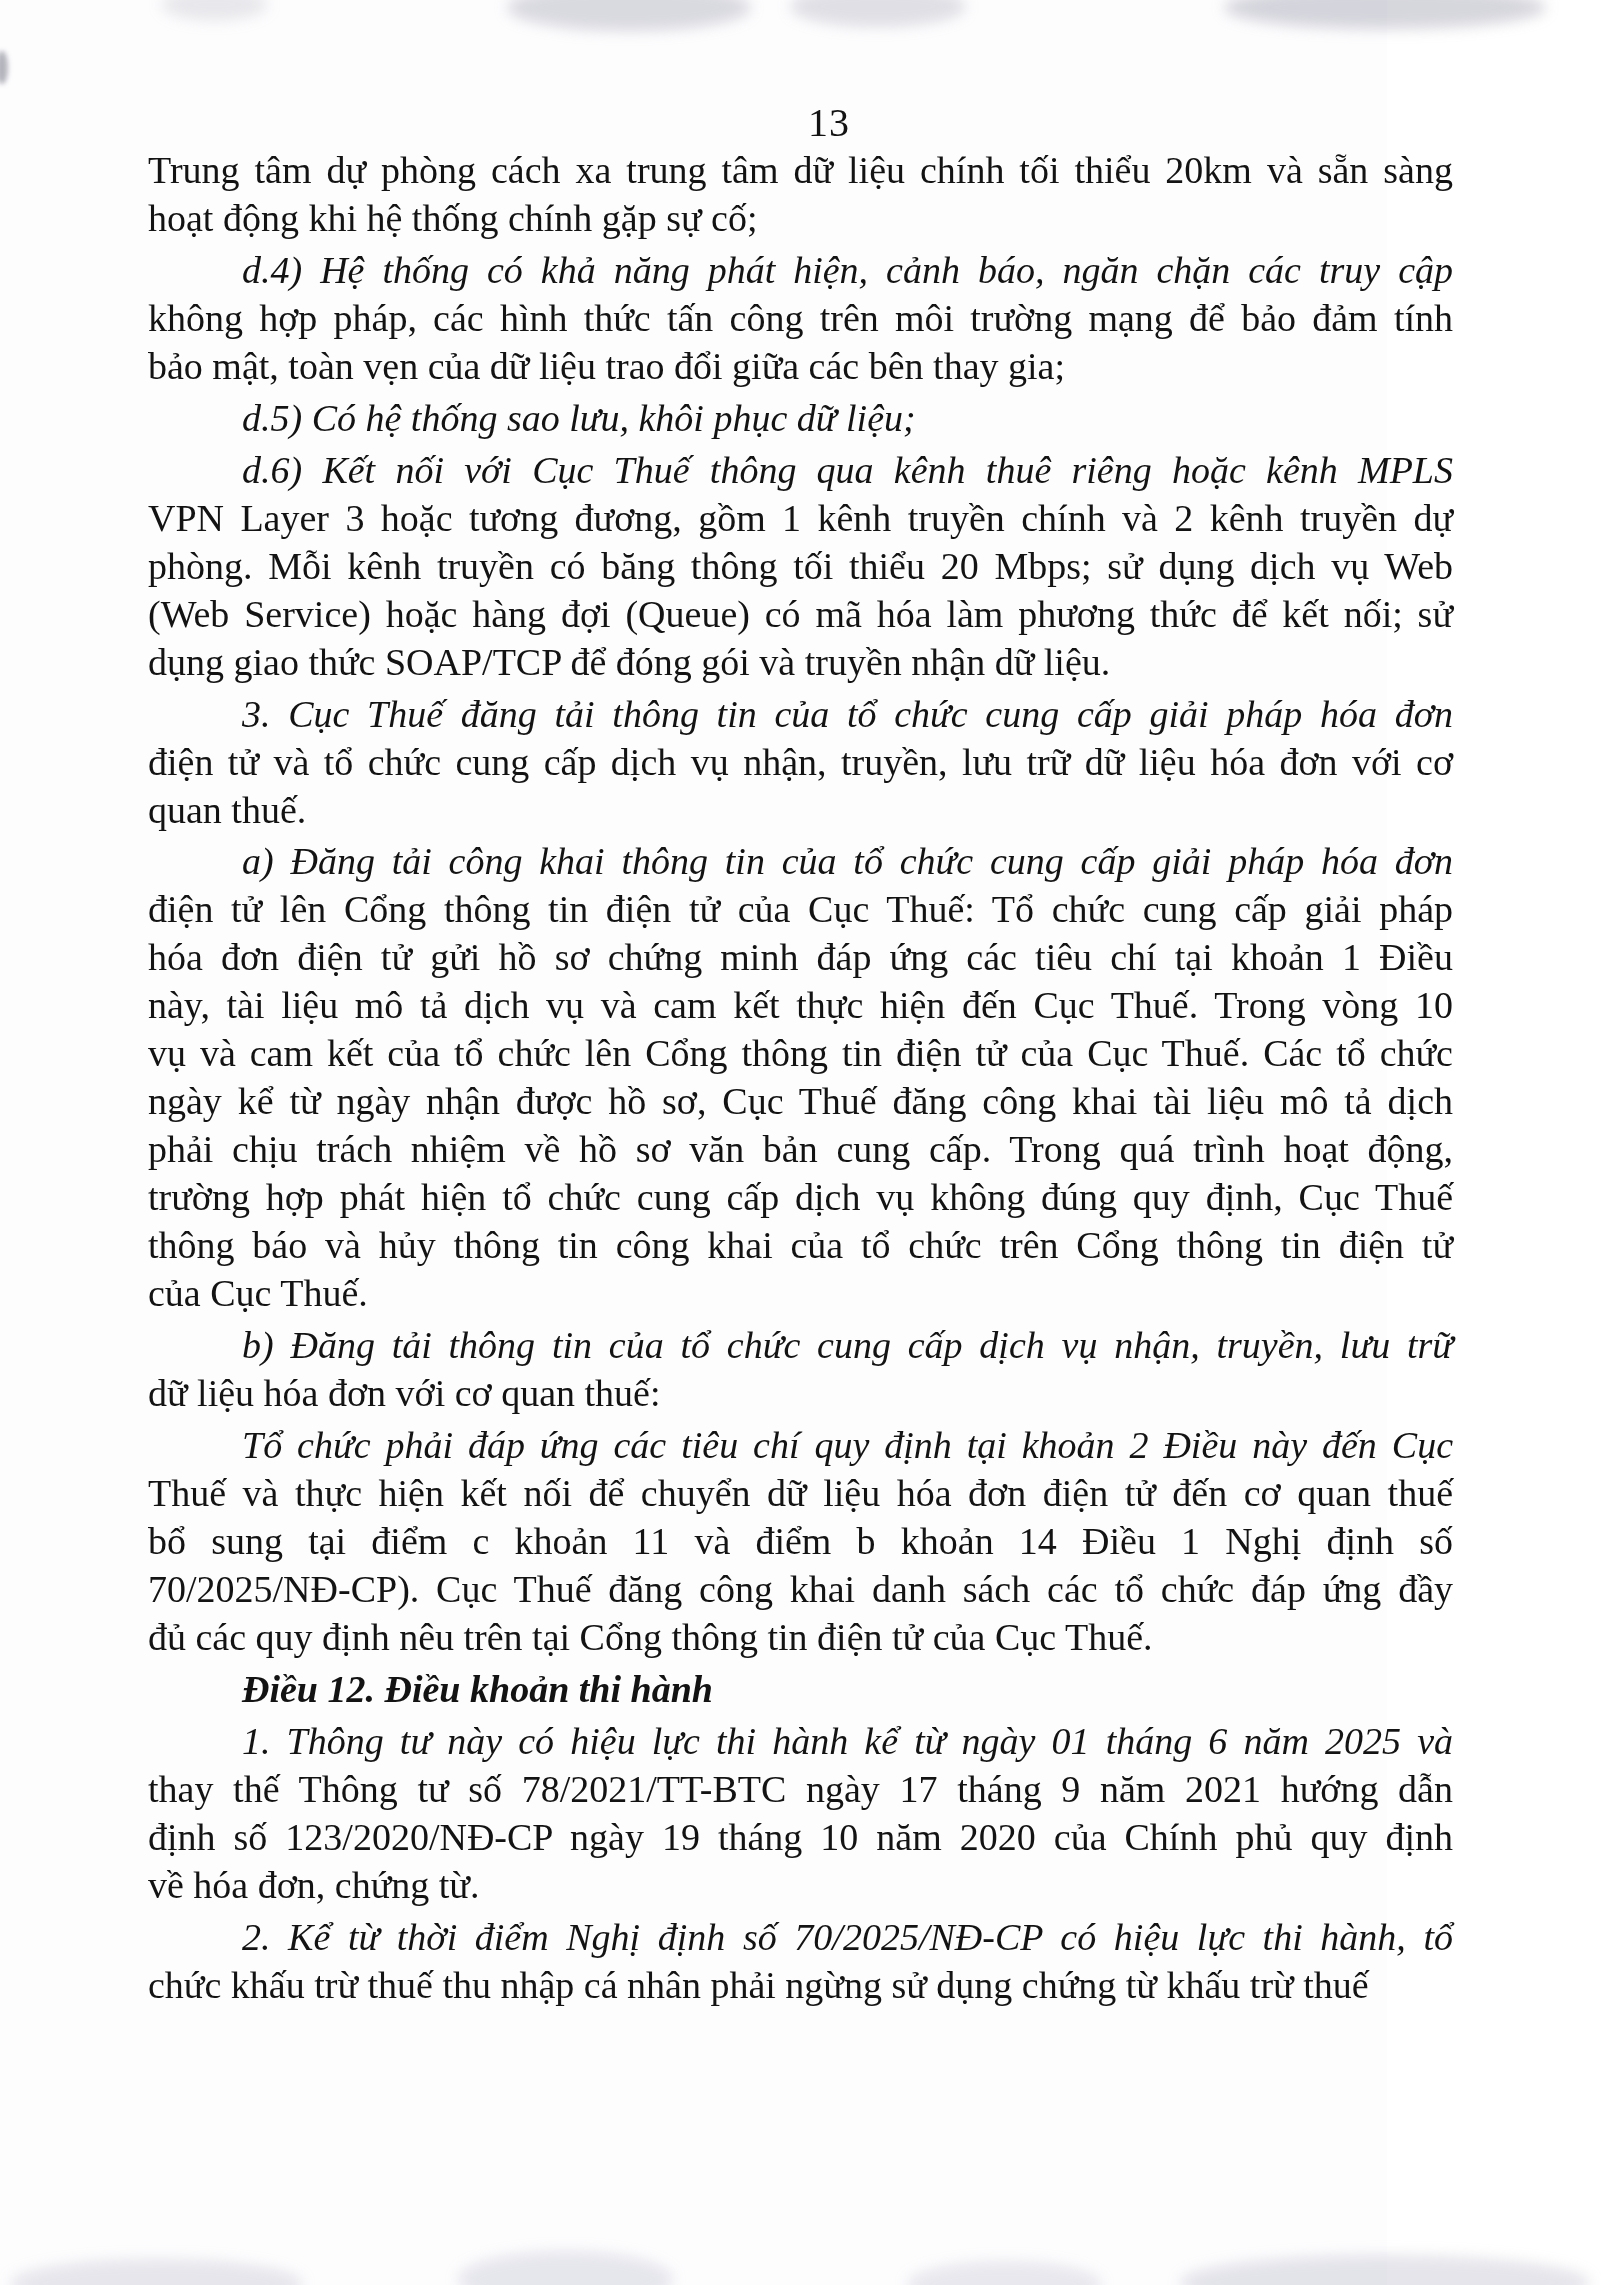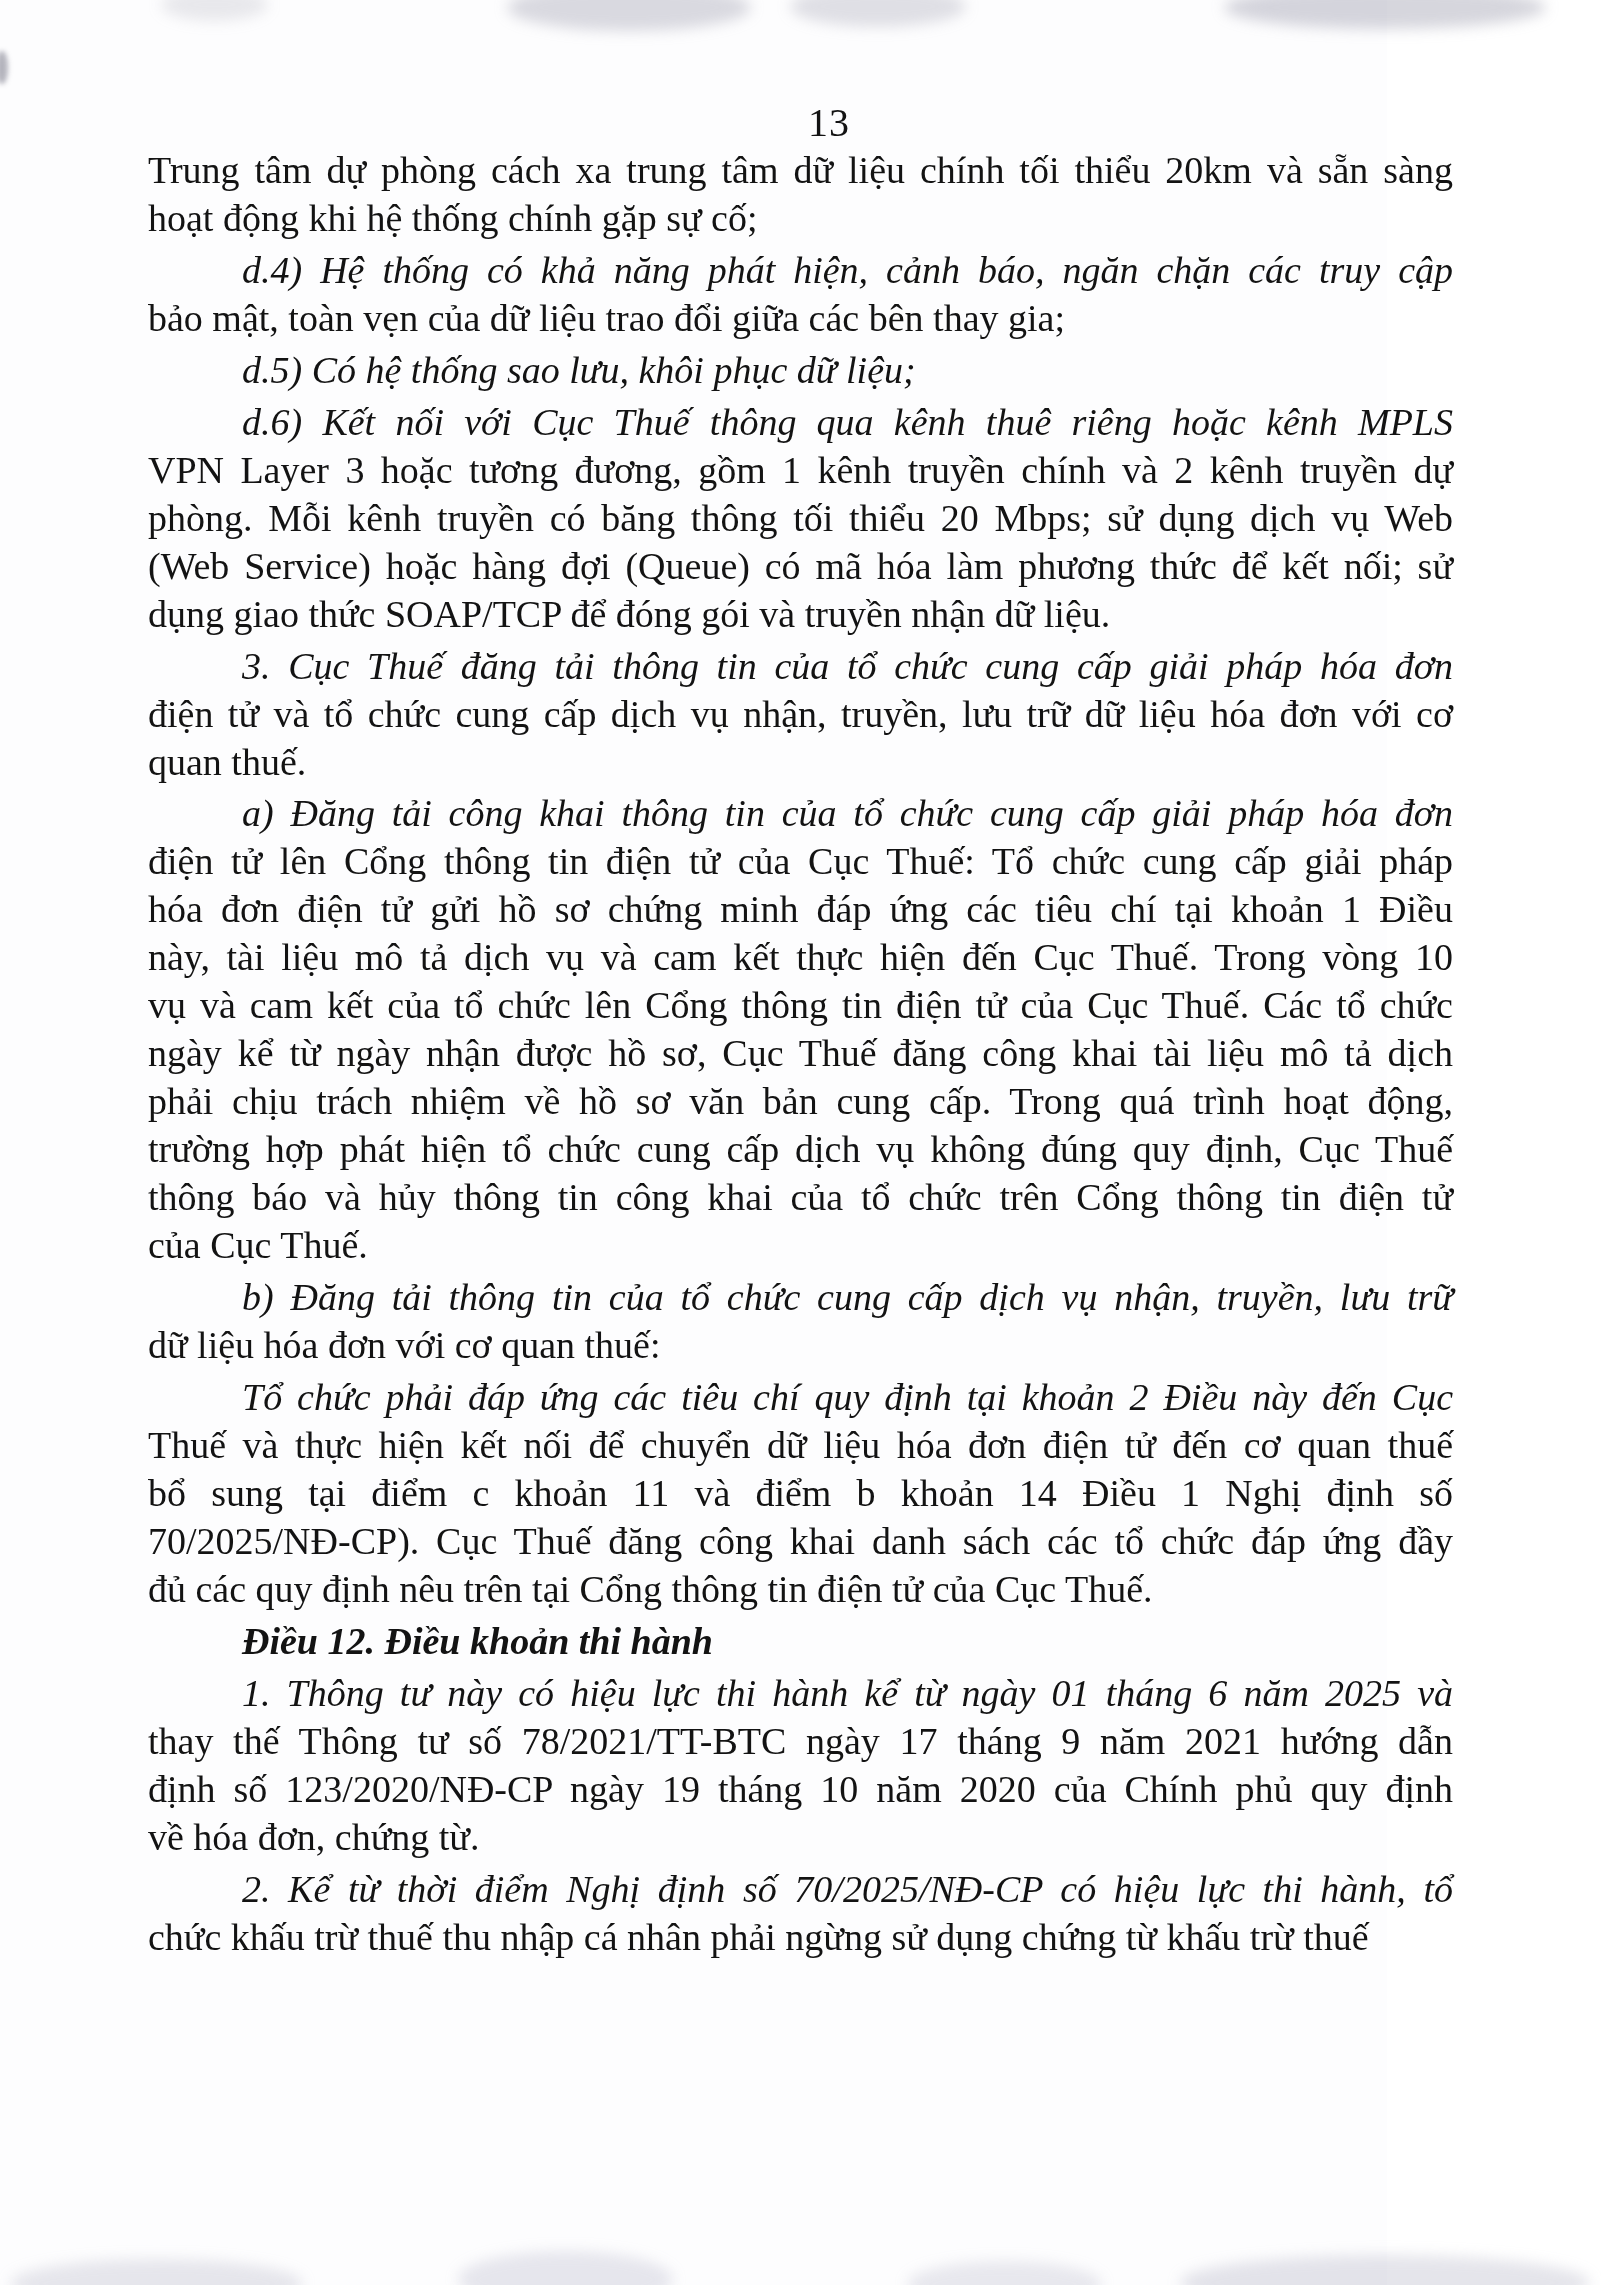--- a/index.html
+++ b/index.html
@@ -77,20 +77,21 @@
 
   <div class="page-number">13</div>
 
   <div class="text-block">
       <div class="para">
         <div class="line">Trung tâm dự phòng cách xa trung tâm dữ liệu chính tối thiểu 20km và sẵn sàng</div>
         <div class="line last">hoạt động khi hệ thống chính gặp sự cố;</div>
       </div>
       <div class="para">
         <div class="line indent">d.4) Hệ thống có khả năng phát hiện, cảnh báo, ngăn chặn các truy cập</div>
+        <div class="line">không hợp pháp, các hình thức tấn công trên môi trường mạng để bảo đảm tính</div>
         <div class="line last">bảo mật, toàn vẹn của dữ liệu trao đổi giữa các bên thay gia;</div>
       </div>
       <div class="para">
         <div class="line last indent">d.5) Có hệ thống sao lưu, khôi phục dữ liệu;</div>
       </div>
       <div class="para">
         <div class="line indent">d.6) Kết nối với Cục Thuế thông qua kênh thuê riêng hoặc kênh MPLS</div>
         <div class="line">VPN Layer 3 hoặc tương đương, gồm 1 kênh truyền chính và 2 kênh truyền dự</div>
         <div class="line">phòng. Mỗi kênh truyền có băng thông tối thiểu 20 Mbps; sử dụng dịch vụ Web</div>
         <div class="line">(Web Service) hoặc hàng đợi (Queue) có mã hóa làm phương thức để kết nối; sử</div>

